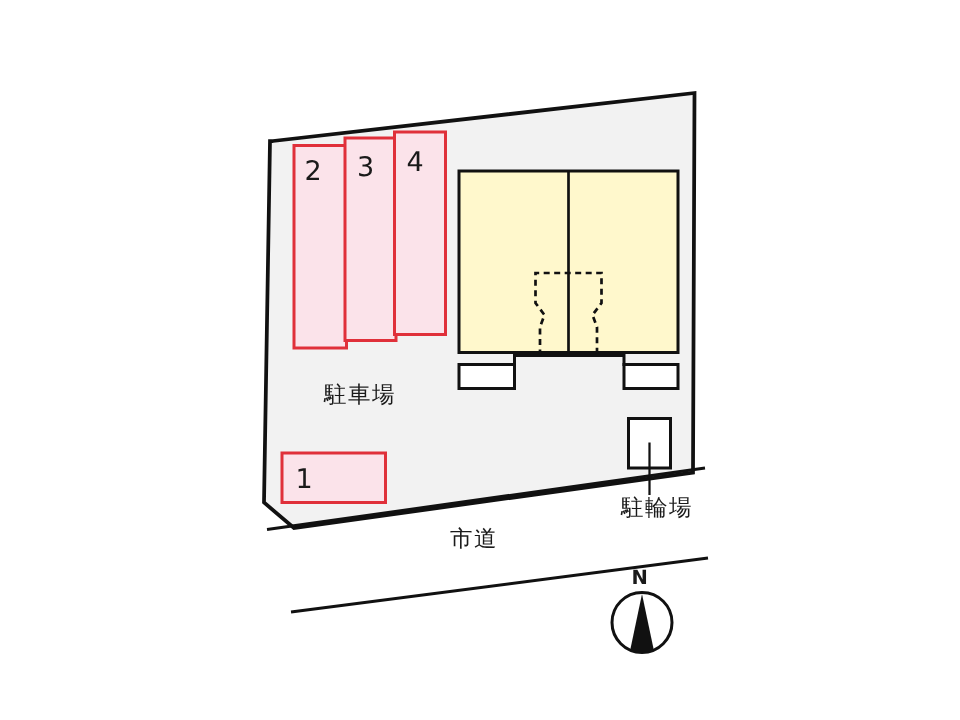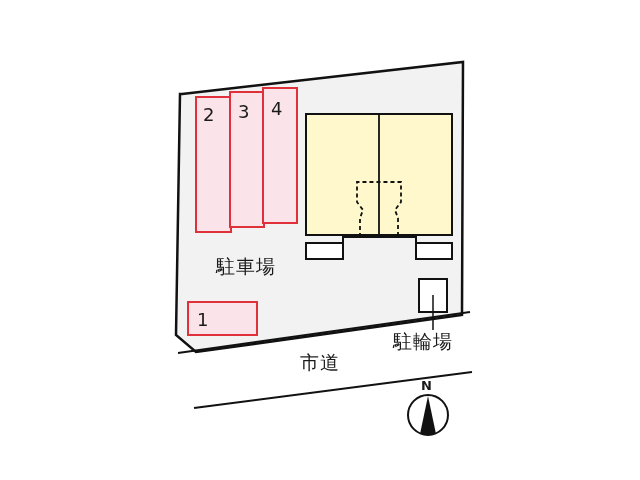--- a/index.html
+++ b/index.html
@@ -1,20 +1,20 @@
 <!DOCTYPE html>
 <html><head>
 <meta charset="utf-8">
 <style>
   html, body { margin:0; padding:0; background:#ffffff; }
   body { width:640px; height:480px; position:relative; overflow:hidden; font-family:"DejaVu Sans", sans-serif; }
   svg { position:absolute; left:0; top:0; }
   .lbl { position:absolute; color:#1a1a1a; font-family:"DejaVu Sans", sans-serif; white-space:nowrap; }
   .num { font-size:18px; }
-  .jp { font-size:19px; letter-spacing:1px; }
+  .jp { font-size:15px; letter-spacing:1px; }
 </style>
 </head>
 <body>
 
 <svg width="640" height="480" viewBox="0 0 640 480">
 
   <polygon points="182,94 463,62 462,315 196,352 176,335 180,94" fill="#f2f2f2" stroke="#111" stroke-width="2.5"></polygon>
 
   <line x1="178" y1="353" x2="470" y2="312" stroke="#111" stroke-width="2"></line>
   <line x1="194" y1="408" x2="472" y2="372" stroke="#111" stroke-width="2"></line>
@@ -41,15 +41,15 @@
     <polygon points="428,396 420,434 436,434" fill="#111"></polygon>
   </g>
 </svg>
 
 <div class="lbl num" style="left:203px;top:104px;">2</div>
 <div class="lbl num" style="left:238px;top:101px;">3</div>
 <div class="lbl num" style="left:271px;top:98px;">4</div>
 <div class="lbl num" style="left:197px;top:309px;">1</div>
 
 <div class="lbl jp" style="left:216px;top:254px;">駐車場</div>
-<div class="lbl jp" style="left:393px;top:329px;">駐輪場</div>
+<div class="lbl jp" style="left:414px;top:329px;">駐輪場</div>
 <div class="lbl jp" style="left:300px;top:350px;">市道</div>
 <div class="lbl" style="left:421px;top:378px;font-size:13px;font-weight:bold;">N</div>
 
 </body></html>

